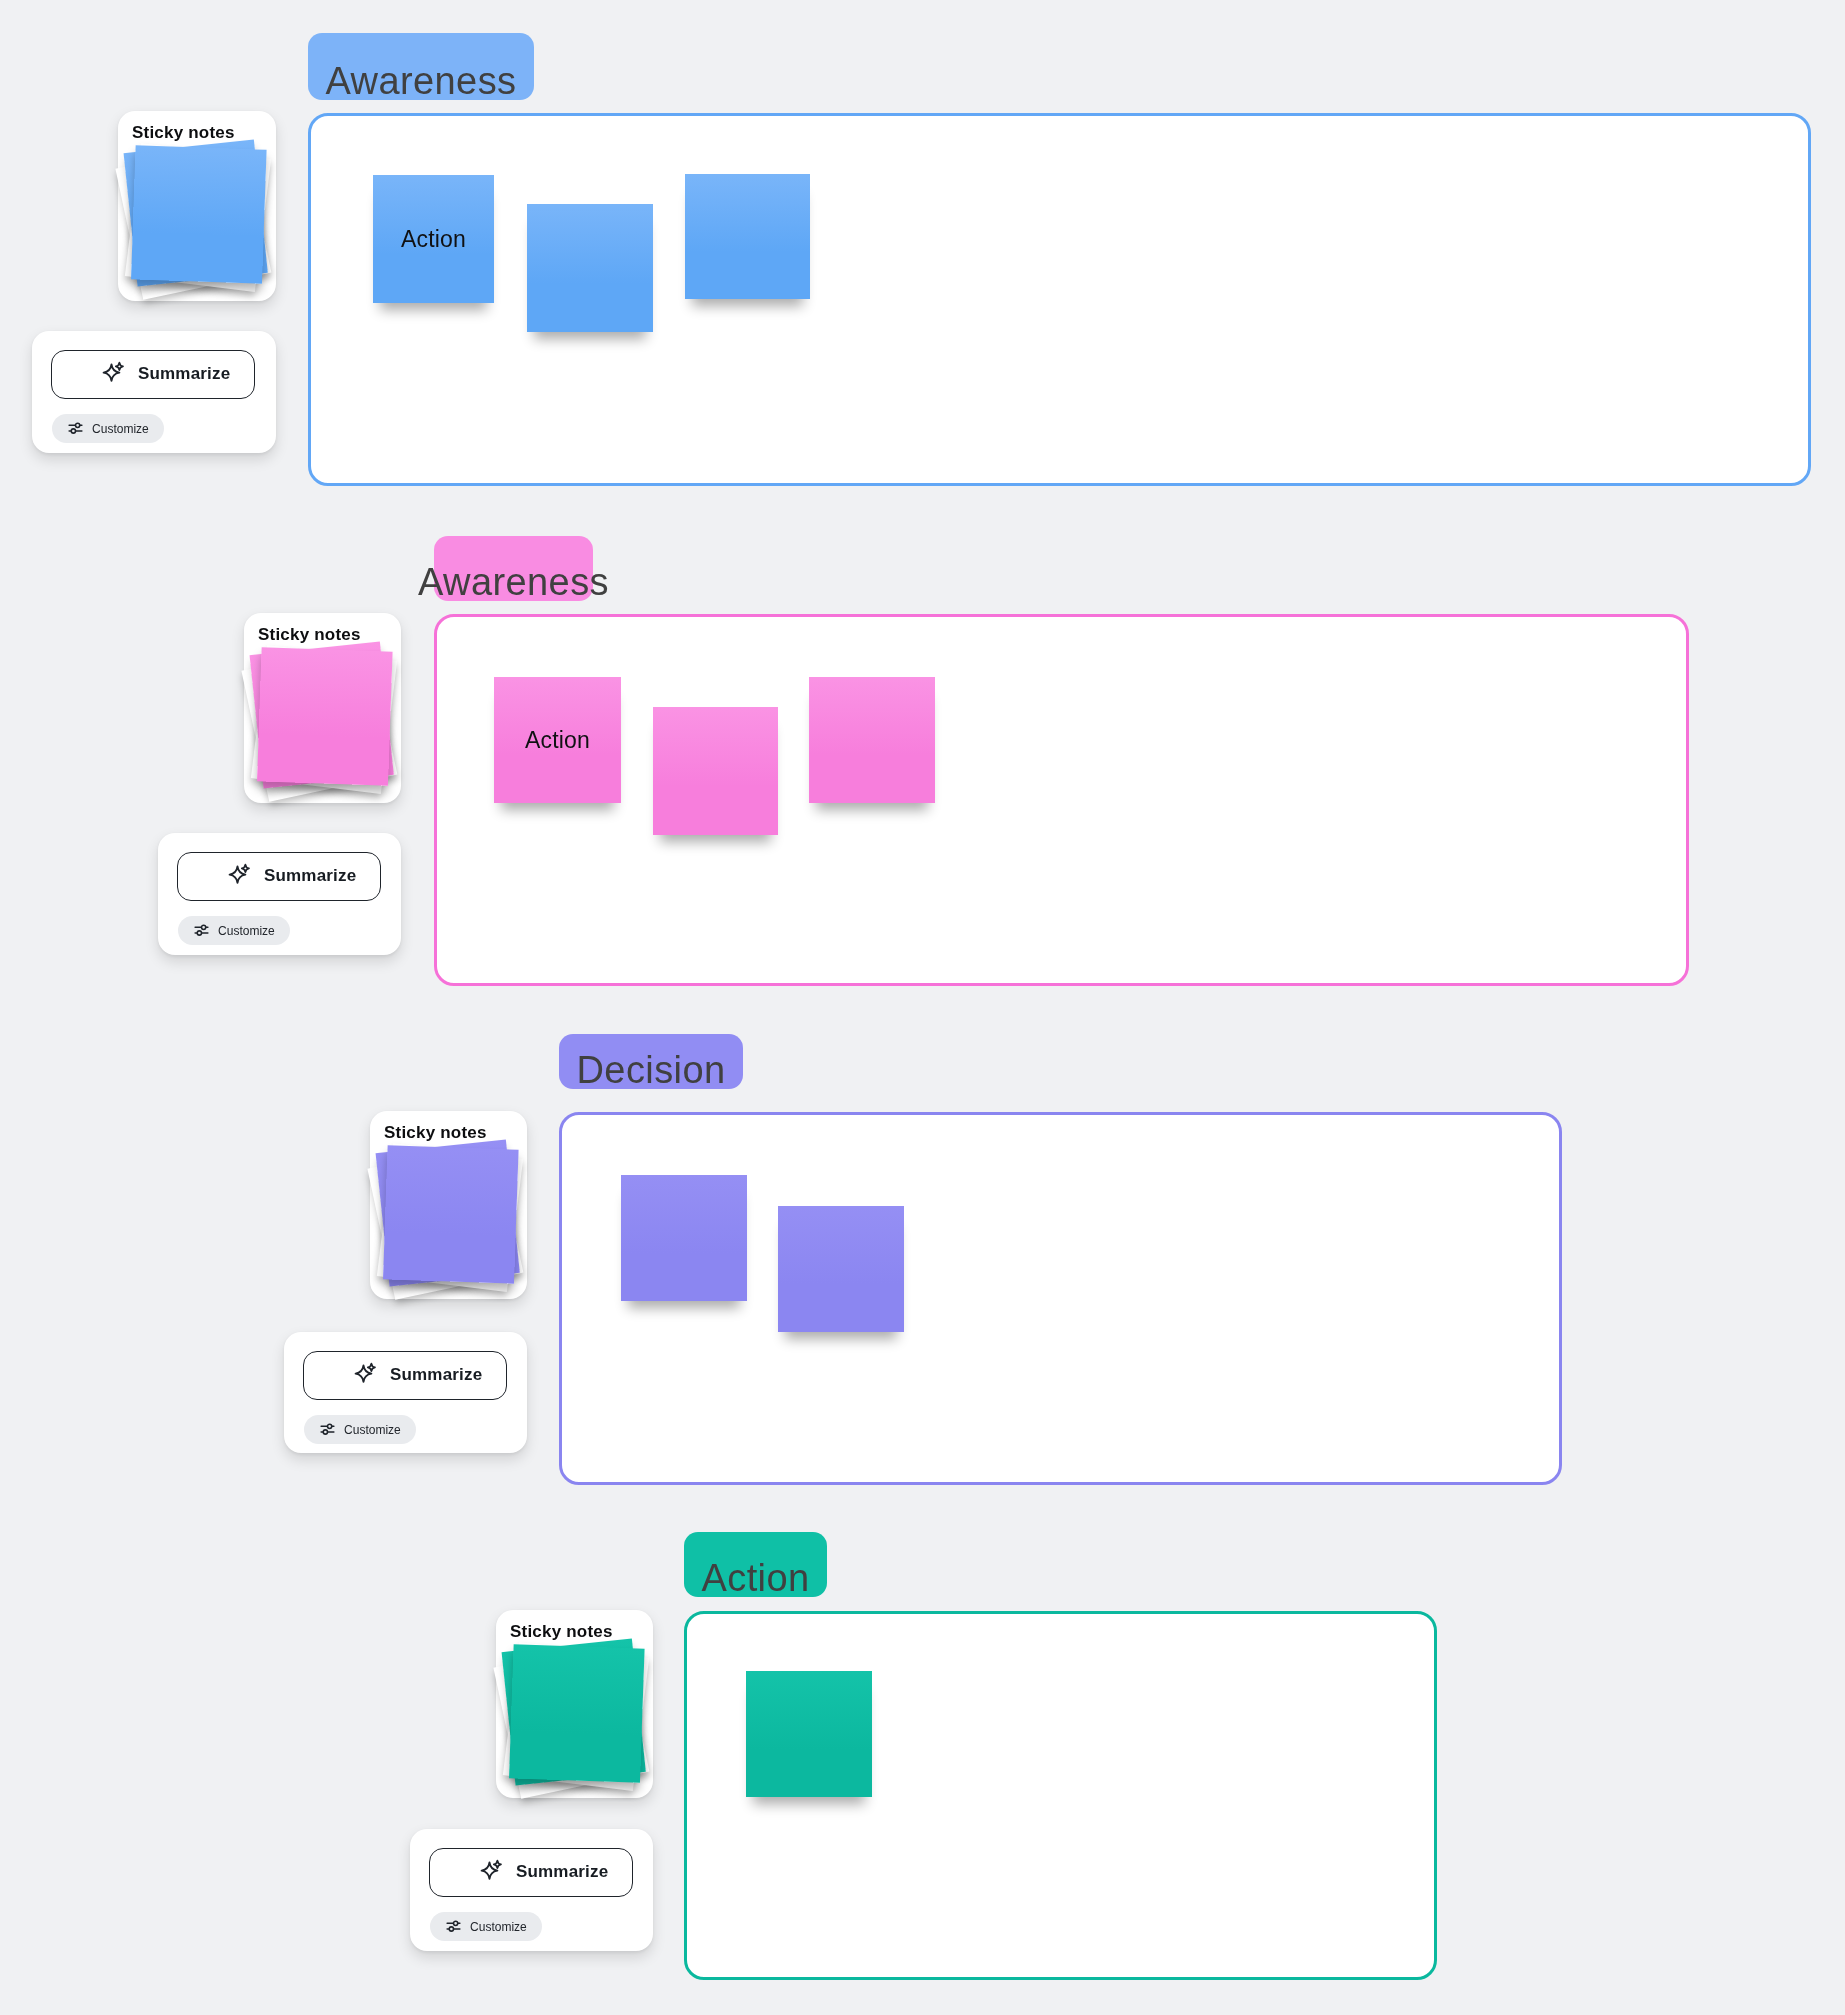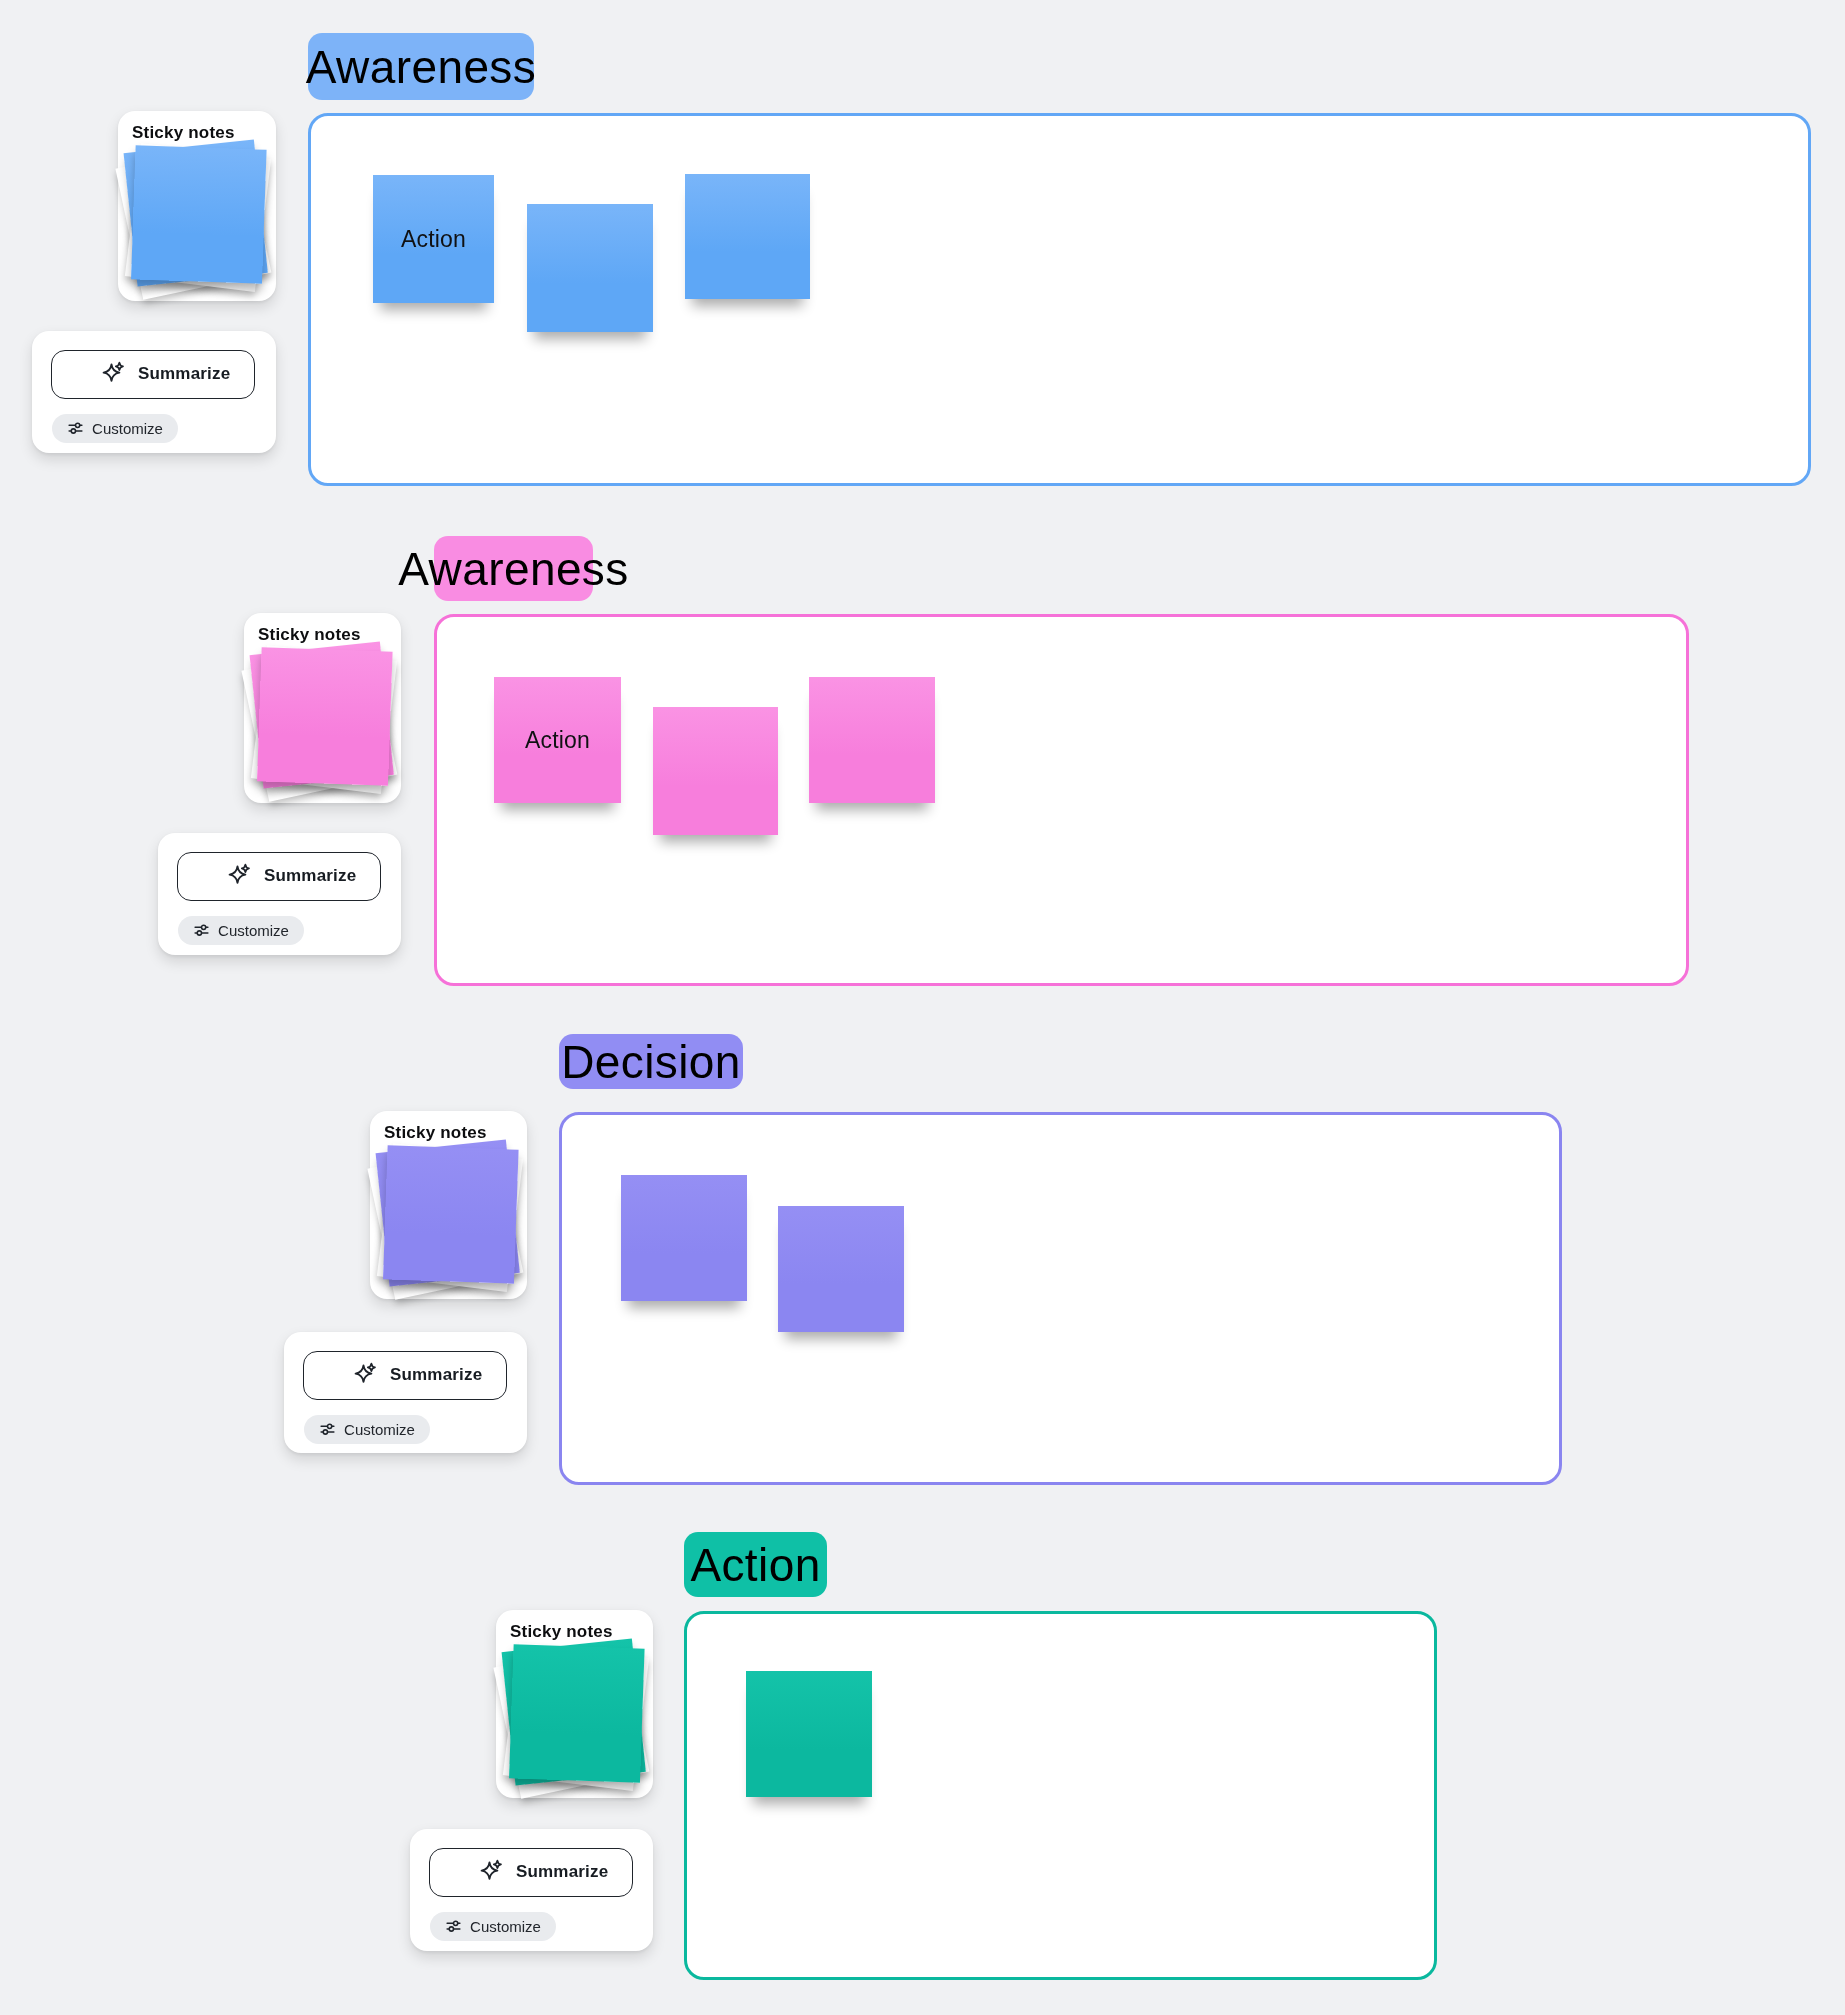--- a/index.html
+++ b/index.html
@@ -9,25 +9,25 @@
     font-family:"Liberation Sans", sans-serif;
     overflow:hidden;
     -webkit-font-smoothing:antialiased;
   }
   .board{position:relative;width:1845px;height:2015px;}
 
   
   .abs{position:absolute;box-sizing:border-box;}
 
   .zone-label{
-    display:flex;align-items:center;justify-content:center;
+    display:flex;align-items:flex-end;justify-content:center;
     background:var(--label-bg);
     border-radius:14px;
-    color:#000000;
-    font-size:46px;line-height:1;font-weight:400;
+    color:#404040;
+    font-size:38px;line-height:1;font-weight:400;
     letter-spacing:0.4px;
   }
   .zone-box{
     background:#ffffff;
     border:3.1px solid var(--border);
     border-radius:20px;
   }
 
   .sticky-note{
     background:linear-gradient(180deg, var(--note-top) 0%, var(--note-base) 62%);
@@ -65,21 +65,21 @@
     position:absolute;left:19px;top:18.5px;width:204px;height:49px;
     background:#ffffff;border:1.9px solid #1f242b;border-radius:14px;
     display:flex;align-items:center;justify-content:center;gap:12.3px;
     font-size:17px;font-weight:700;color:#171c22;letter-spacing:0.2px;padding-left:24px;
   }
   .customize-btn{
     position:absolute;left:20px;top:83px;height:29px;
     background:#e9ebee;border-radius:14.6px;
     display:flex;align-items:center;gap:7.7px;
     padding:0 15.4px;
-    font-size:15px;color:#22262c;
+    font-size:12px;color:#22262c;
   }
   .icon{display:block;flex:0 0 auto;color:#1f242b;}
 
   .zone-label, .zone-box, .sticky-note, .tool-card{position:absolute;box-sizing:border-box;}
 </style>
 </head>
 <body style="background: rgb(240, 241, 243);">
 
 <div class="board">
 

